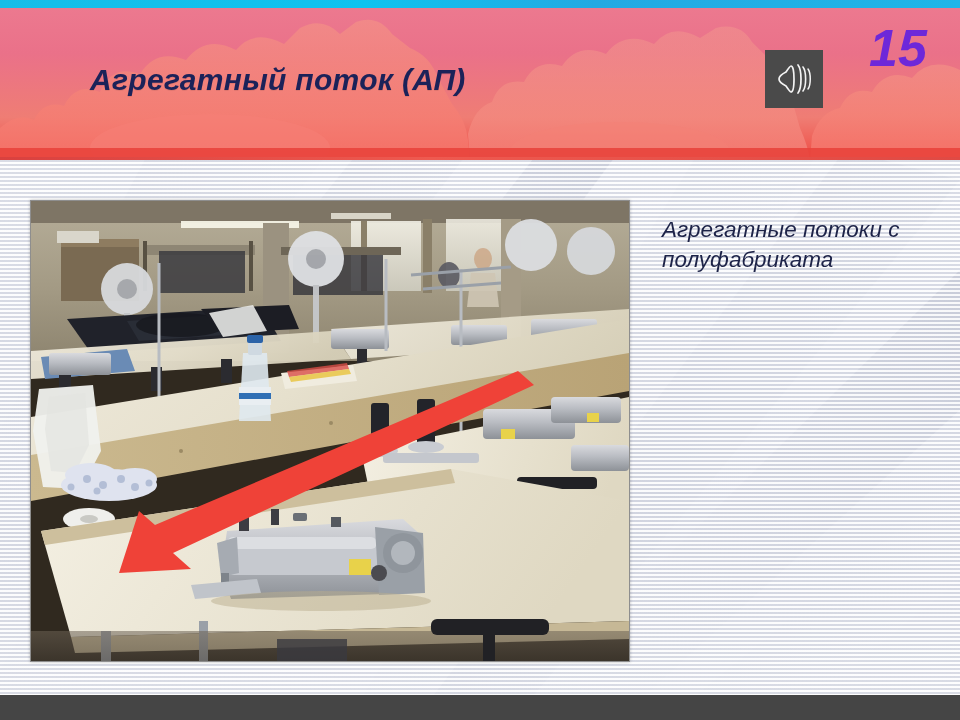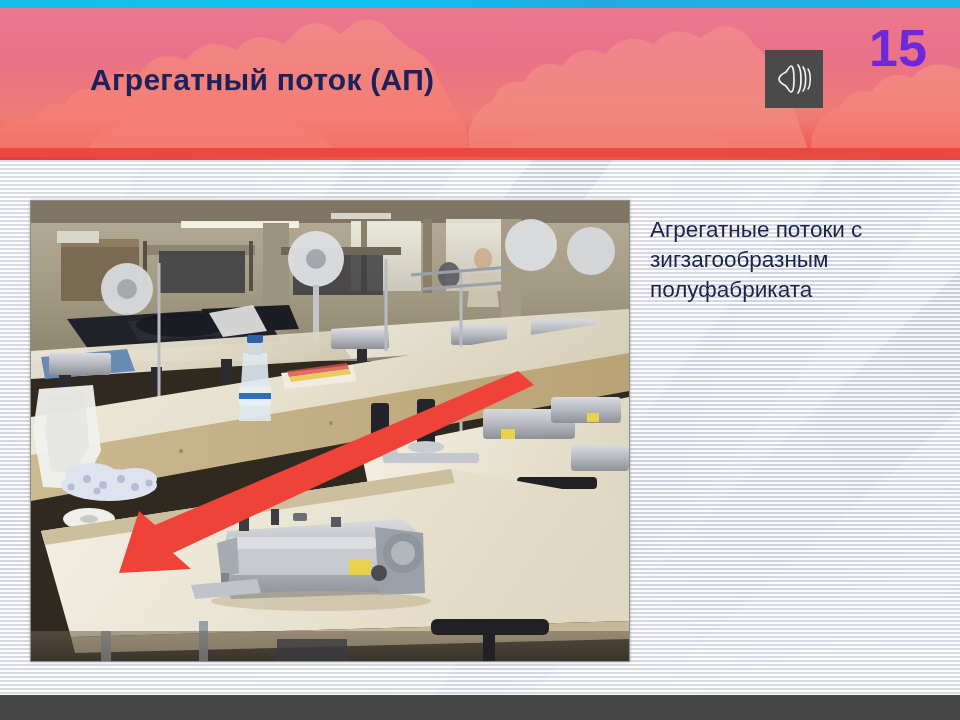--- a/index.html
+++ b/index.html
@@ -1,21 +1,21 @@
 <!DOCTYPE html>
 <html><head>
 <meta charset="utf-8">
 <style>
   html,body{margin:0;padding:0;}
   body{
     width:960px;height:720px;overflow:hidden;
     font-family:"Liberation Sans", sans-serif;
     background:#ffffff;
   }
-  .slide{position:relative;width:960px;height:720px;overflow:hidden;background:#f2f2f5;}
+  .slide{position:relative;width:960px;height:720px;overflow:hidden;background:#f2f2f5;font-style:italic;}
 
   
   .bg-base{
     position:absolute;left:0;top:0;width:960px;height:720px;
     background:linear-gradient(180deg,#fbfbfd 0%,#eceef4 45%,#e6e8ef 75%,#f4f5f8 100%);
   }
   .bg-ribbons{
     position:absolute;left:0;top:150px;width:960px;height:550px;overflow:hidden;
   }
   .bg-ribbons svg{display:block;}
@@ -75,21 +75,21 @@
     box-shadow:0 0 3px rgba(0,0,0,0.25);
   }
   .photo-frame svg{display:block;}
 
   
   .body-text{
     position:absolute;left:650px;top:215px;width:300px;
     font-size:22.5px;line-height:30px;color:#1d2348;z-index:7;
     font-weight:normal;
   }
-  .body-text div{white-space:nowrap;}
+  .body-text div{white-space:nowrap;margin-left:12px;}
 
   
   .footer{
     position:absolute;left:0;top:695px;width:960px;height:25px;
     background:#454545;z-index:8;
   }
 </style>
 </head>
 <body>
 
@@ -379,19 +379,18 @@
       <rect x="246" y="438" width="70" height="22" fill="#3a3a40" opacity="0.8"></rect>
 
       <g>
         <path d="M487,170 L503,184 L142,352 L160,368 L88,372 L108,310 L124,324 Z" fill="#ef4238"></path>
       </g>
     </svg>
   </div>
 
   <div class="body-text">
     <div>Агрегатные потоки с</div>
-    <div>зигзагообразным</div>
     <div>полуфабриката</div>
   </div>
 
   <div class="footer"></div>
 
 </div>
 
 </body></html>

